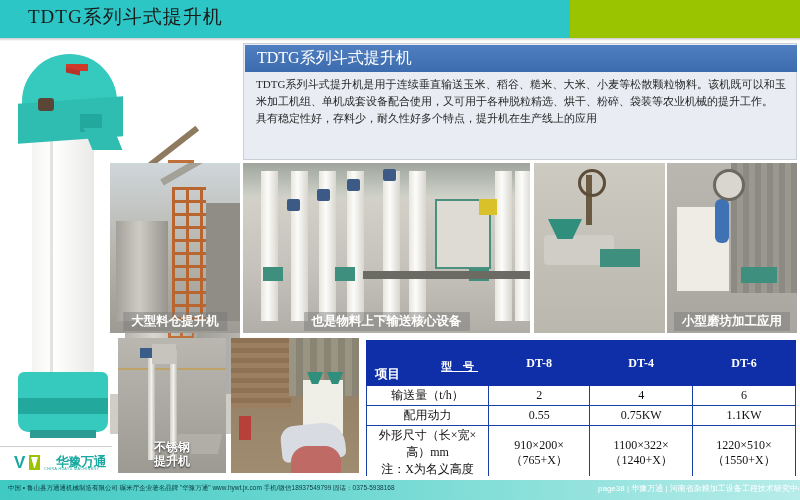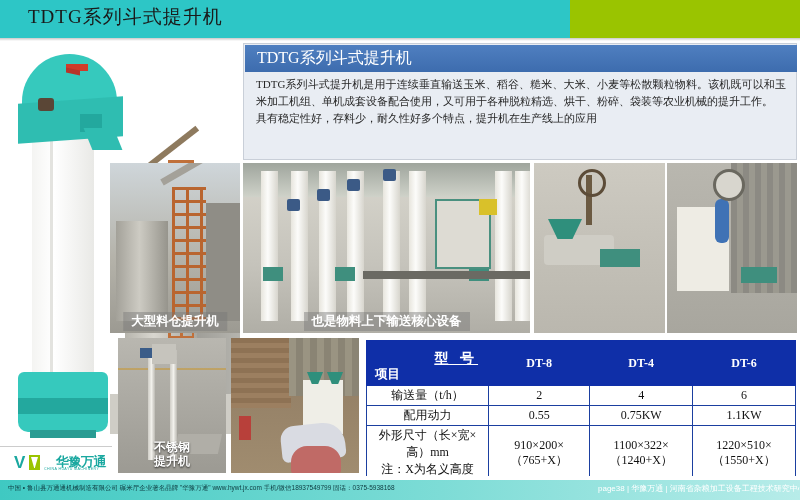--- a/index.html
+++ b/index.html
@@ -163,21 +163,21 @@
 
   
   .tbl-wrap{position:absolute;left:366px;top:340px;width:430px;height:130px;
     background:#ffffff;}
   table.spec{border-collapse:collapse;width:430px;height:130px;
     font-family:"Liberation Serif","DejaVu Serif",serif;}
   table.spec td{border:1px solid #1b3fa0;text-align:center;color:#111111;
     font-size:12px;padding:1px 2px;}
   table.spec td.hd{background:#0f2fa8;color:#ffffff;font-weight:bold;border-color:#0f2fa8;}
   td.corner{position:relative;height:42px;}
-  .corner-top{position:absolute;right:10px;top:9px;font-size:14px;font-weight:bold;
+  .corner-top{position:absolute;right:10px;top:18px;font-size:11px;font-weight:bold;
     letter-spacing:4px;text-decoration:underline;}
   .corner-bot{position:absolute;left:8px;bottom:2px;font-size:12.5px;font-weight:bold;}
   .c-model{width:112px;}
   .c-item{width:150px;}
   .small{font-size:10.5px;line-height:1.25;}
   .rowlbl{font-size:12px;}
   .rowlbl .ln2{display:block;}
 
   
   .foot{position:absolute;left:0;top:480px;width:800px;height:20px;
@@ -287,20 +287,21 @@
     <div class="tbl"></div>
   </div>
 
   <div class="ph" id="ph4">
     <div class="bg"></div>
     <div class="door"></div>
     <div class="machine"></div>
     <div class="blue"></div>
     <div class="wh2"></div>
     <div class="grnbox"></div>
+    <div class="cap-box">小型磨坊加工应用</div>
   </div>
 
   <div class="ph" id="ph5">
     <div class="bg"></div>
     <div class="line"></div>
     <div class="leg" style="left:30px;"></div>
     <div class="leg" style="left:52px;"></div>
     <div class="head"></div>
     <div class="mot2"></div>
     <div class="base"></div>

